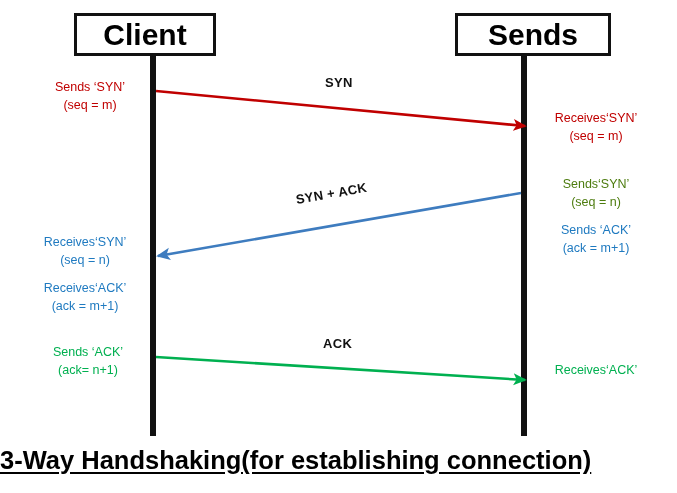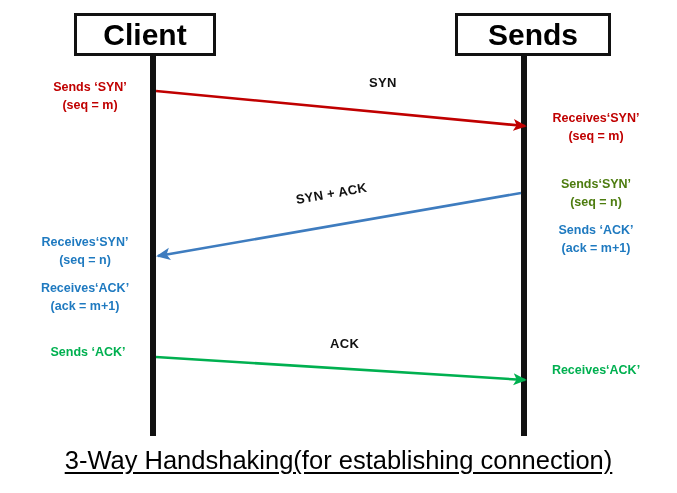--- a/index.html
+++ b/index.html
@@ -55,21 +55,21 @@
     position: absolute;
     left: 0; top: 0;
     width: 677px;
     height: 493px;
   }
 
   
   .note {
     position: absolute;
     font-size: 12.5px;
-    font-weight: bold;
+    font-weight: normal;
     line-height: 1.42;
     text-align: center;
     white-space: nowrap;
   }
   .note .line { display: block; }
 
   
   .arrow-label {
     position: absolute;
     font-size: 13px;
@@ -78,23 +78,22 @@
     white-space: nowrap;
     letter-spacing: 0.3px;
   }
 
   
   #caption {
     position: absolute;
     left: 0;
     top: 446px;
     width: 677px;
-    text-align: center;
     font-size: 25.5px;
-    font-weight: normal;
+    font-weight: bold;
     color: #000000;
     text-decoration: underline;
     text-underline-offset: 3px;
     white-space: nowrap;
   }
 </style>
 </head>
 <body>
 
 <div id="canvas">
@@ -123,25 +122,25 @@
       </marker>
     </defs>
 
     <line x1="156" y1="91" x2="525" y2="126" stroke="#C00000" stroke-width="2.6" marker-end="url(#head-red)"></line>
 
     <line x1="521" y1="193" x2="158" y2="256" stroke="#3E7CBF" stroke-width="2.6" marker-end="url(#head-blue)"></line>
 
     <line x1="156" y1="357" x2="525" y2="380" stroke="#00B050" stroke-width="2.6" marker-end="url(#head-green)"></line>
   </svg>
 
-  <div class="arrow-label" style="left:325px; top:75px;margin-left:44px;">SYN</div>
+  <div class="arrow-label" style="left:325px; top:75px;">SYN</div>
 
   <div class="arrow-label" style="left:296px; top:192px; transform:rotate(-9.8deg); transform-origin:left center;">SYN + ACK</div>
 
-  <div class="arrow-label" style="left:330px; top:336px;">ACK</div>
+  <div class="arrow-label" style="left:323px; top:336px;">ACK</div>
 
   <div class="note" style="left:34px; top:79px; width:112px; color:#C00000;">
     <span class="line">Sends ‘SYN’</span>
     <span class="line">(seq = m)</span>
   </div>
 
   <div class="note" style="left:535px; top:110px; width:122px; color:#C00000;">
     <span class="line">Receives‘SYN’</span>
     <span class="line">(seq = m)</span>
   </div>
@@ -159,20 +158,21 @@
     <span class="line">Receives‘SYN’</span>
     <span class="line">(seq = n)</span>
   </div>
   <div class="note" style="left:24px; top:280px; width:122px; color:#1F7AC0;">
     <span class="line">Receives‘ACK’</span>
     <span class="line">(ack = m+1)</span>
   </div>
 
   <div class="note" style="left:30px; top:344px; width:116px; color:#00B050;">
     <span class="line">Sends ‘ACK’</span>
+    <span class="line">(ack= n+1)</span>
   </div>
 
   <div class="note" style="left:535px; top:362px; width:122px; color:#00B050;">
     <span class="line">Receives‘ACK’</span>
   </div>
 
   <div id="caption">3-Way Handshaking(for establishing connection)</div>
 
 </div>
 

